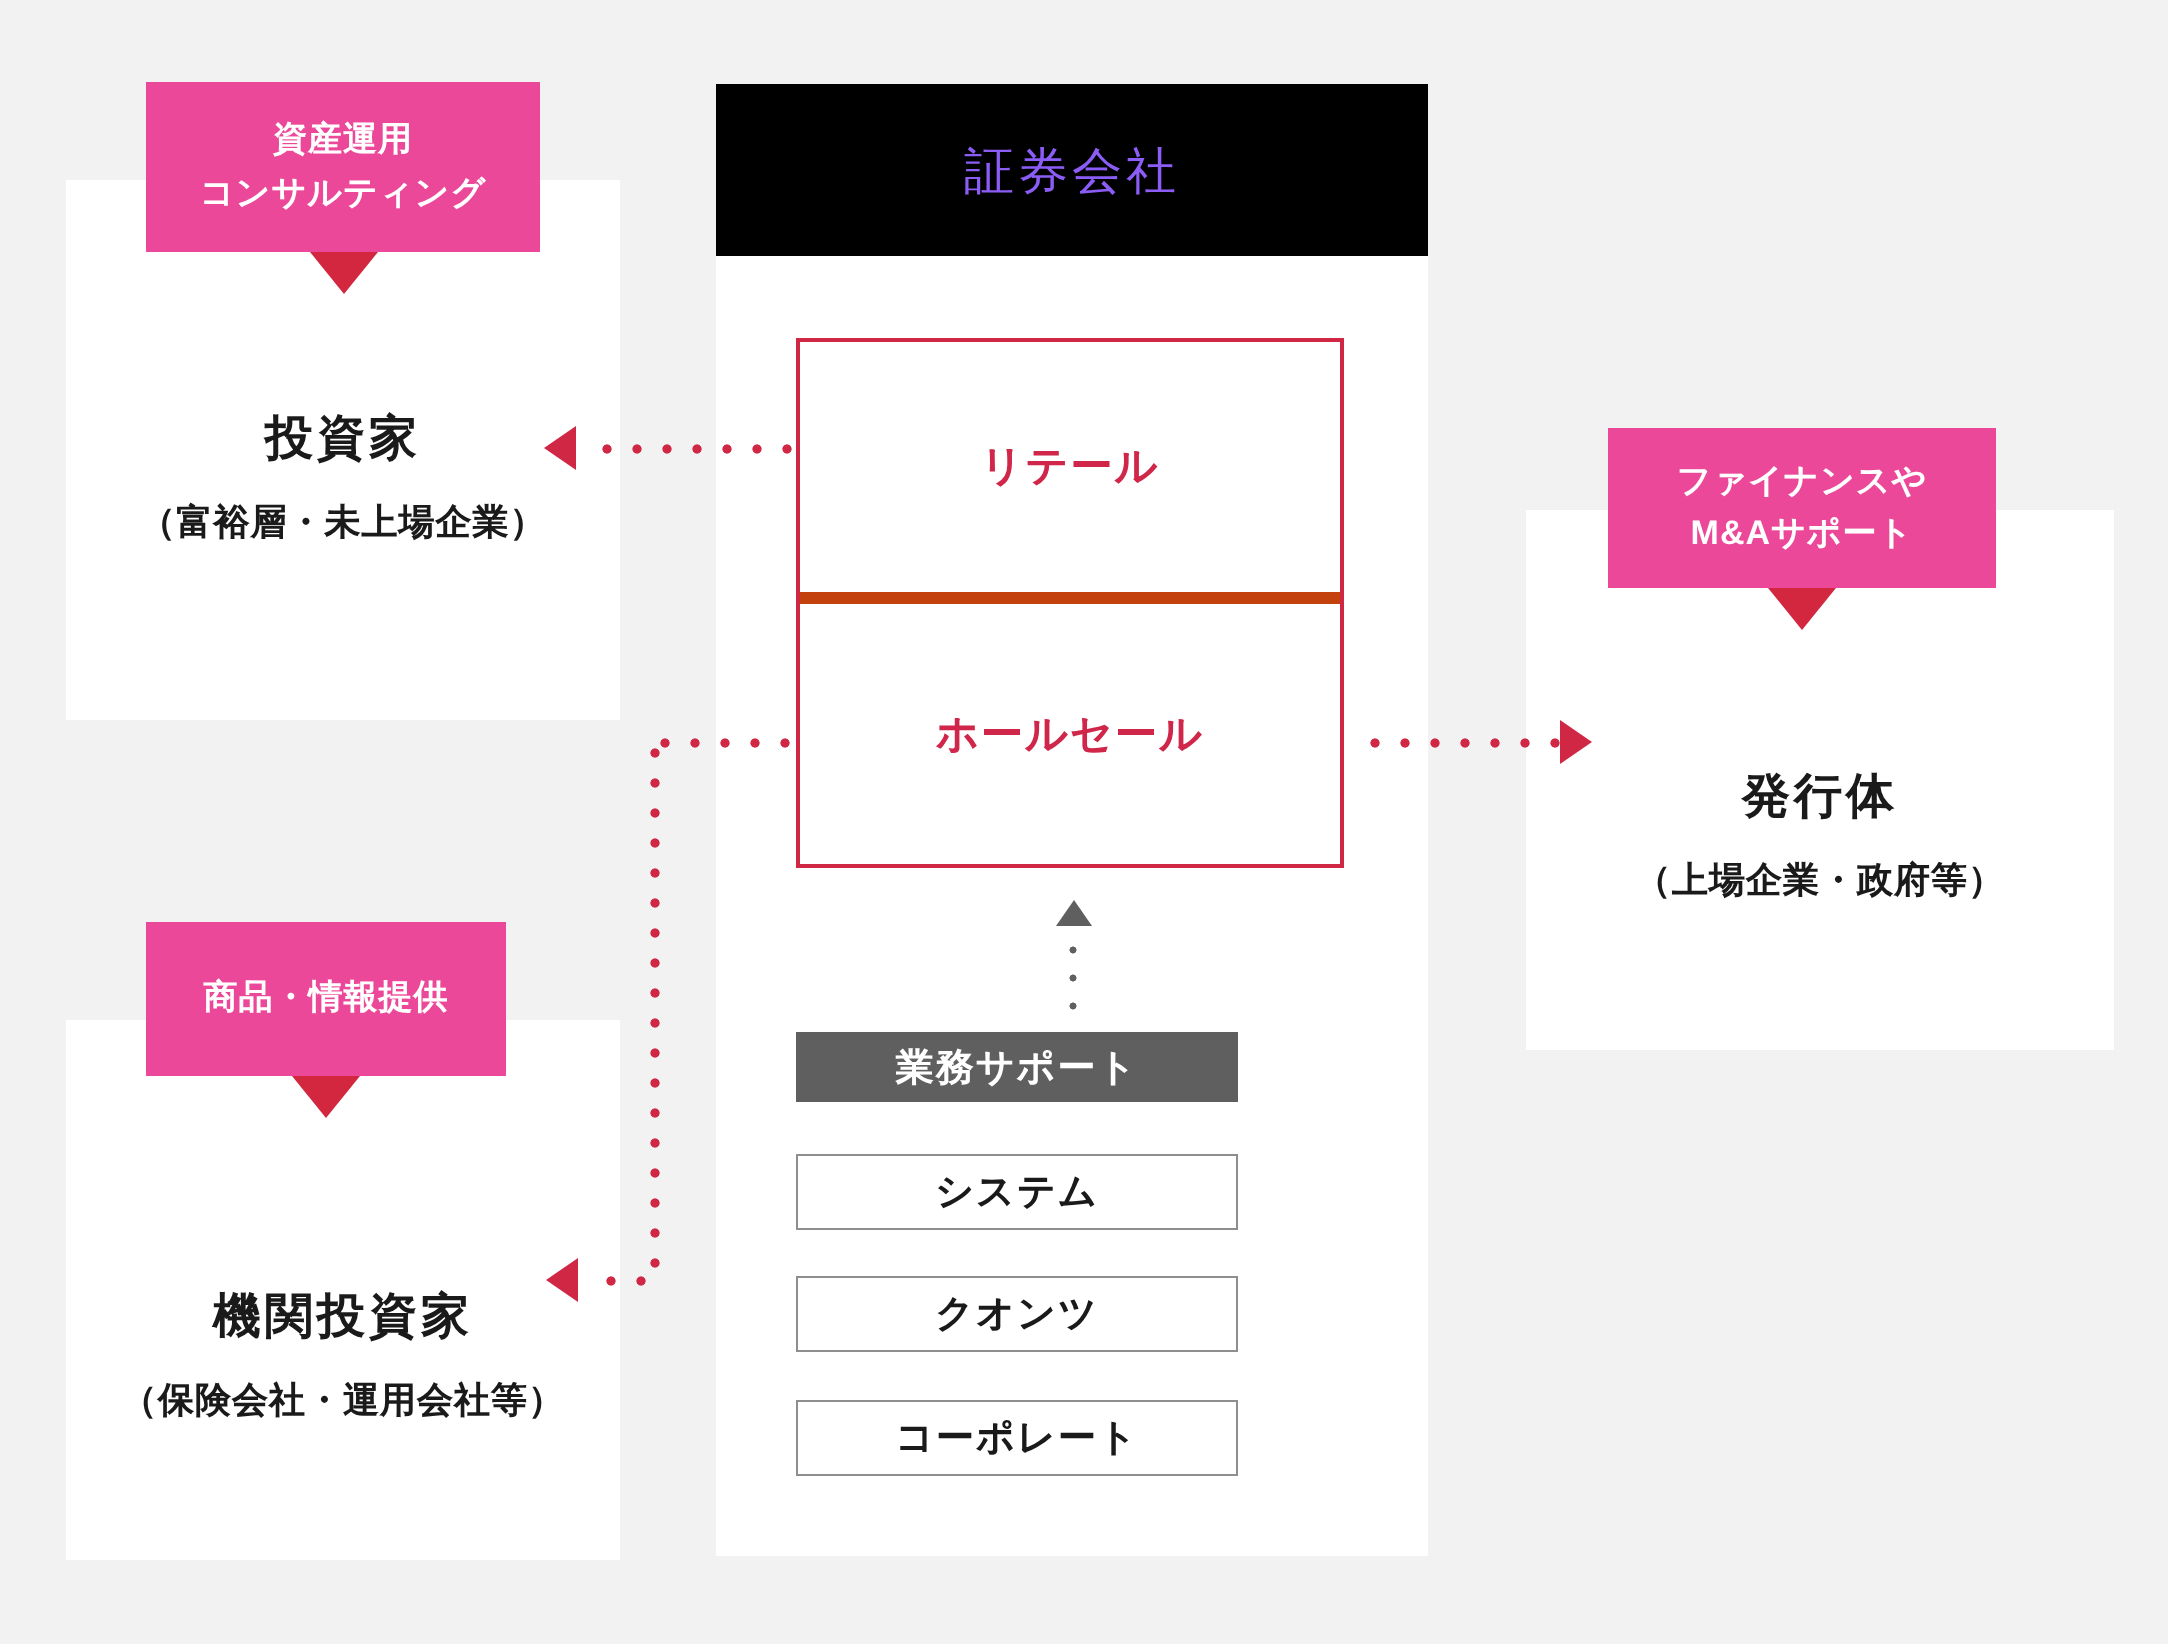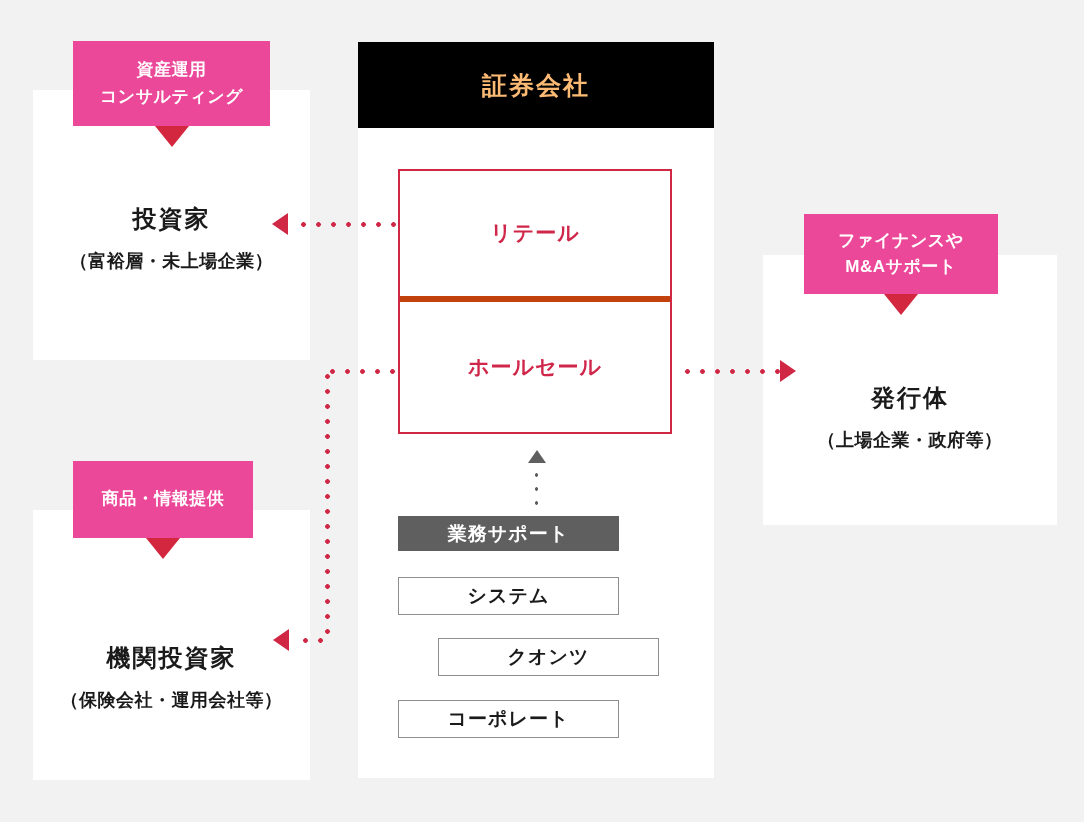--- a/index.html
+++ b/index.html
@@ -30,23 +30,23 @@
 
   
   #securities-header {
     position: absolute;
     left: 358px; top: 42px;
     width: 356px; height: 86px;
     background: #000000;
     display: flex; align-items: center; justify-content: center;
   }
   #securities-header .title {
-    color: #fdba74;
+    color: #8b5cf6;
     font-size: 25px;
-    font-weight: bold;
+    font-weight: normal;
     letter-spacing: 2px;
   }
 
   
   #division-box {
     position: absolute;
     left: 398px; top: 169px;
     width: 274px; height: 265px;
     border: 2px solid #cf2744;
     box-sizing: border-box;
@@ -81,21 +81,21 @@
     background: #5f5f5f;
     color: #ffffff;
   }
   .support-sub {
     background: #ffffff;
     border: 1.5px solid #8e8e8e;
     color: #1a1a1a;
     height: 38px;
   }
   #support-system    { top: 577px; }
-  #support-quants    { top: 638px; margin-left: 40px; }
+  #support-quants    { top: 638px; }
   #support-corporate { top: 700px; }
 
   
   #support-arrow { position: absolute; left: 525px; top: 450px; width: 24px; height: 62px; }
   #support-arrow .tri {
     position: absolute; left: 3px; top: 0;
     width: 0; height: 0;
     border-left: 9px solid transparent;
     border-right: 9px solid transparent;
     border-bottom: 13px solid #5f5f5f;

